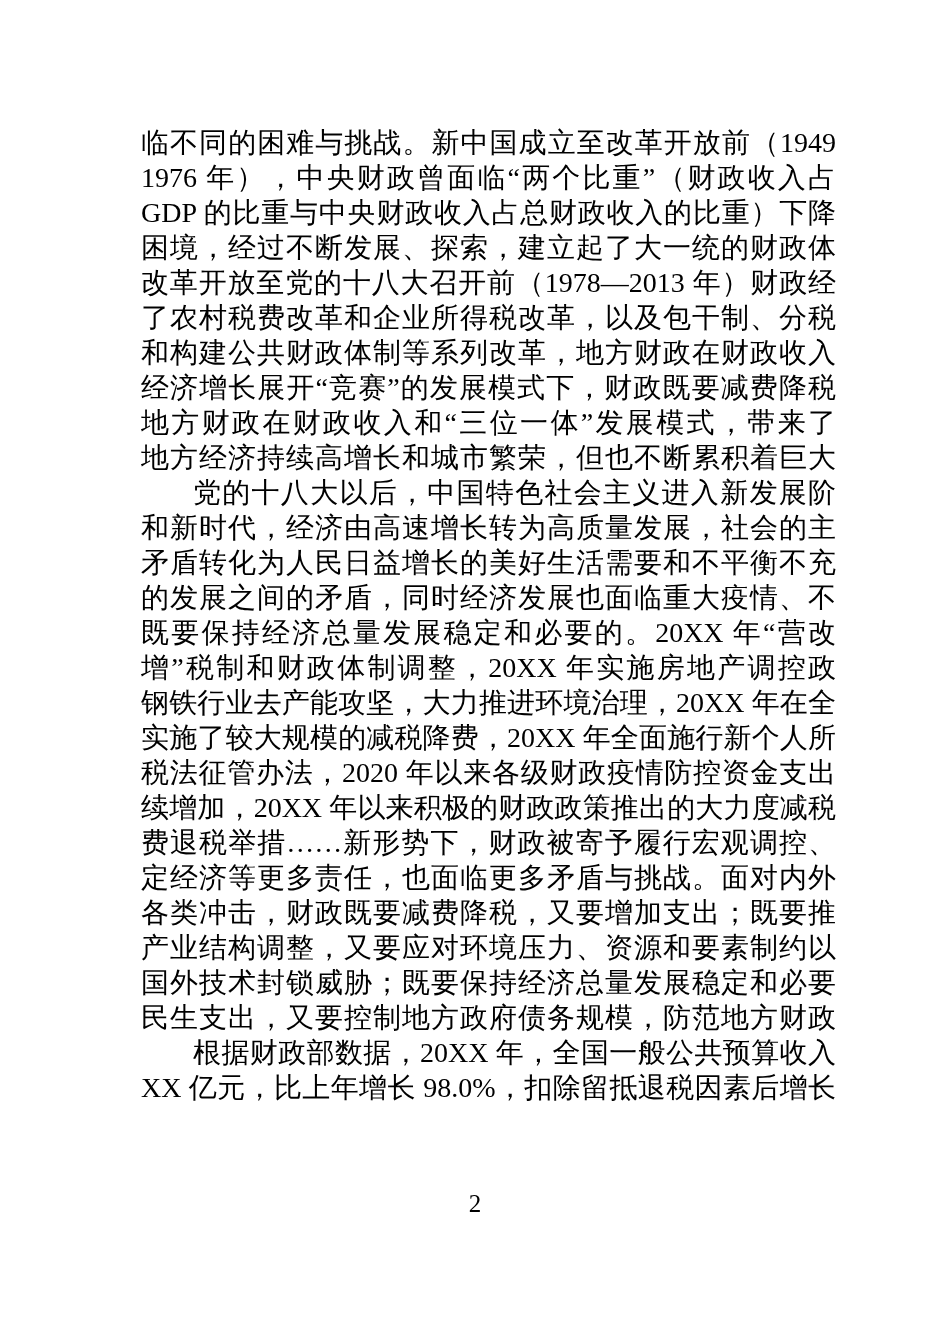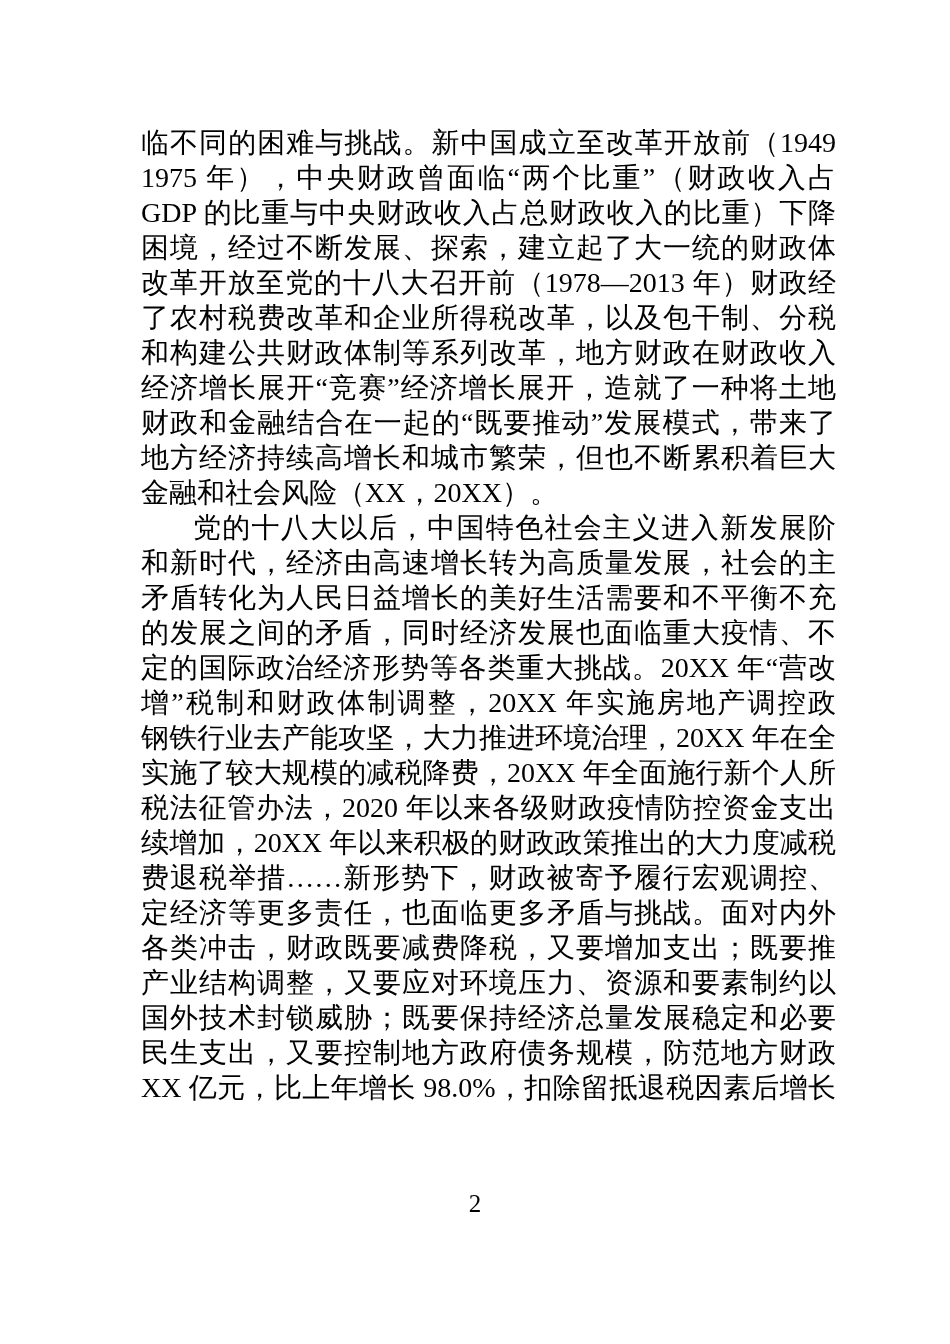--- a/index.html
+++ b/index.html
@@ -59,51 +59,51 @@
   }
 </style>
 </head>
 <body>
 
 <div class="page">
   <div class="textblock">
 
     <div class="para">
       <div class="line">临不同的困难与挑战。新中国成立至改革开放前（1949—</div>
-      <div class="line">1975 年），中央财政曾面临“两个比重”（财政收入占</div>
+      <div class="line">1976 年），中央财政曾面临“两个比重”（财政收入占</div>
       <div class="line">GDP 的比重与中央财政收入占总财政收入的比重）下降的</div>
       <div class="line">困境，经过不断发展、探索，建立起了大一统的财政体制</div>
       <div class="line">改革开放至党的十八大召开前（1978—2013 年）财政经历</div>
       <div class="line">了农村税费改革和企业所得税改革，以及包干制、分税制</div>
       <div class="line">和构建公共财政体制等系列改革，地方财政在财政收入和</div>
-      <div class="line">经济增长展开“竞赛”经济增长展开，造就了一种将土地</div>
-      <div class="line">财政和金融结合在一起的“既要推动”发展模式，带来了</div>
+      <div class="line">经济增长展开“竞赛”的发展模式下，财政既要减费降税</div>
+      <div class="line">地方财政在财政收入和“三位一体”发展模式，带来了</div>
       <div class="line">地方经济持续高增长和城市繁荣，但也不断累积着巨大的</div>
-      <div class="line end">金融和社会风险（XX，20XX）。</div>
     </div>
 
     <div class="para">
       <div class="line indent">党的十八大以后，中国特色社会主义进入新发展阶段</div>
       <div class="line">和新时代，经济由高速增长转为高质量发展，社会的主要</div>
       <div class="line">矛盾转化为人民日益增长的美好生活需要和不平衡不充分</div>
       <div class="line">的发展之间的矛盾，同时经济发展也面临重大疫情、不稳</div>
-      <div class="line">定的国际政治经济形势等各类重大挑战。20XX 年“营改</div>
+      <div class="line">既要保持经济总量发展稳定和必要的。20XX 年“营改</div>
       <div class="line">增”税制和财政体制调整，20XX 年实施房地产调控政策，</div>
       <div class="line">钢铁行业去产能攻坚，大力推进环境治理，20XX 年在全国</div>
       <div class="line">实施了较大规模的减税降费，20XX 年全面施行新个人所得</div>
       <div class="line">税法征管办法，2020 年以来各级财政疫情防控资金支出持</div>
       <div class="line">续增加，20XX 年以来积极的财政政策推出的大力度减税降</div>
       <div class="line">费退税举措……新形势下，财政被寄予履行宏观调控、稳</div>
       <div class="line">定经济等更多责任，也面临更多矛盾与挑战。面对内外部</div>
       <div class="line">各类冲击，财政既要减费降税，又要增加支出；既要推动</div>
       <div class="line">产业结构调整，又要应对环境压力、资源和要素制约以及</div>
       <div class="line">国外技术封锁威胁；既要保持经济总量发展稳定和必要的</div>
       <div class="line">民生支出，又要控制地方政府债务规模，防范地方财政危</div>
     </div>
 
     <div class="para">
+      <div class="line indent">根据财政部数据，20XX 年，全国一般公共预算收入</div>
       <div class="line">XX 亿元，比上年增长 98.0%，扣除留抵退税因素后增长</div>
     </div>
 
   </div>
 
   <div class="pagenum">2</div>
 </div>
 
 </body></html>

